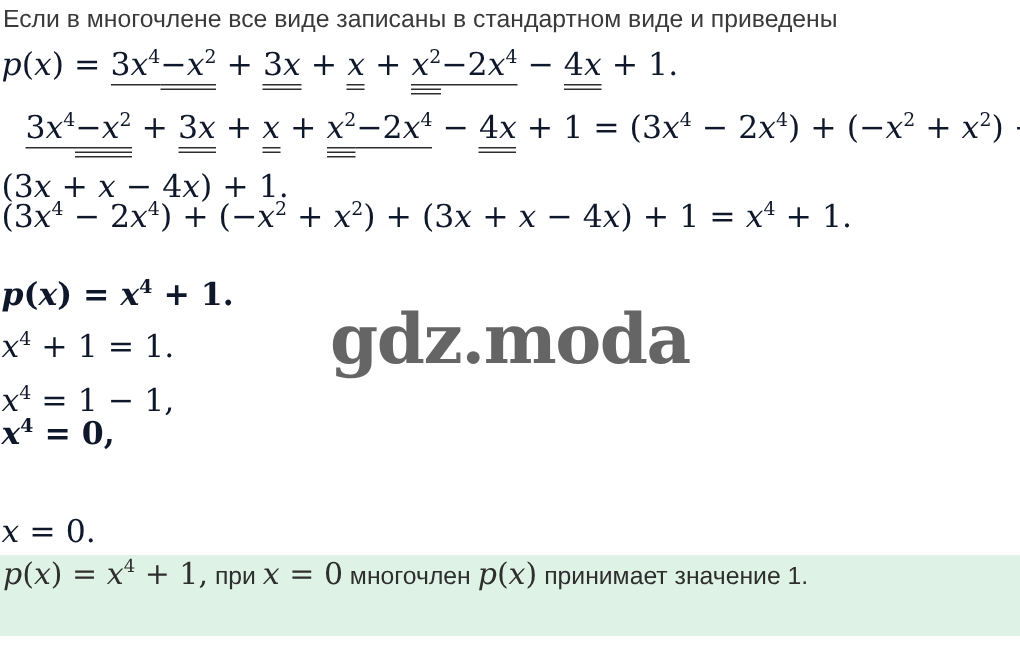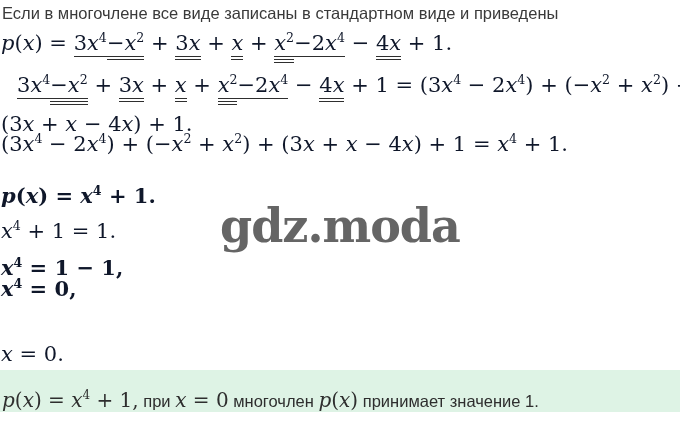--- a/index.html
+++ b/index.html
@@ -33,38 +33,38 @@
     border-bottom:1.5px solid #2e2e2e;
     padding-bottom:2px;
     line-height:1.05;
   }
   .l2{top:31px;}
   .l3{top:73px;margin-left:16px;}
   .l4{top:112px;}
   .l5{top:132px;}
   .l6{top:183px;font-weight:bold;}
   .l7{top:219px;}
-  .l8{top:255px;font-weight:bold;}
+  .l8{top:255px;}
   .l9{top:276px;font-weight:bold;}
   .l10{top:342px;}
   .watermark{
     position:absolute;left:220px;top:176px;
     font-family:"DejaVu Serif",serif;
     font-weight:bold;
     font-size:46px;
     letter-spacing:-1px;
     color:rgba(80,80,80,0.88);
     text-shadow:0 0 1px rgba(255,255,255,0.6);
     margin-top:23px;
   }
   .conclusion{
     position:absolute;left:0;top:370px;
-    width:680px;height:42px;
+    width:680px;height:54px;
     background:#def3e5;
-    display:flex;align-items:flex-end;
+    display:flex;align-items:flex-start;
   }
   .conclusion-text{
     padding-left:2px;
     font-size:16.5px;
     color:#2e2e2e;
     white-space:nowrap;
   }
   .conclusion-text .m{
     font-family:"DejaVu Serif",serif;
     font-size:20px;

